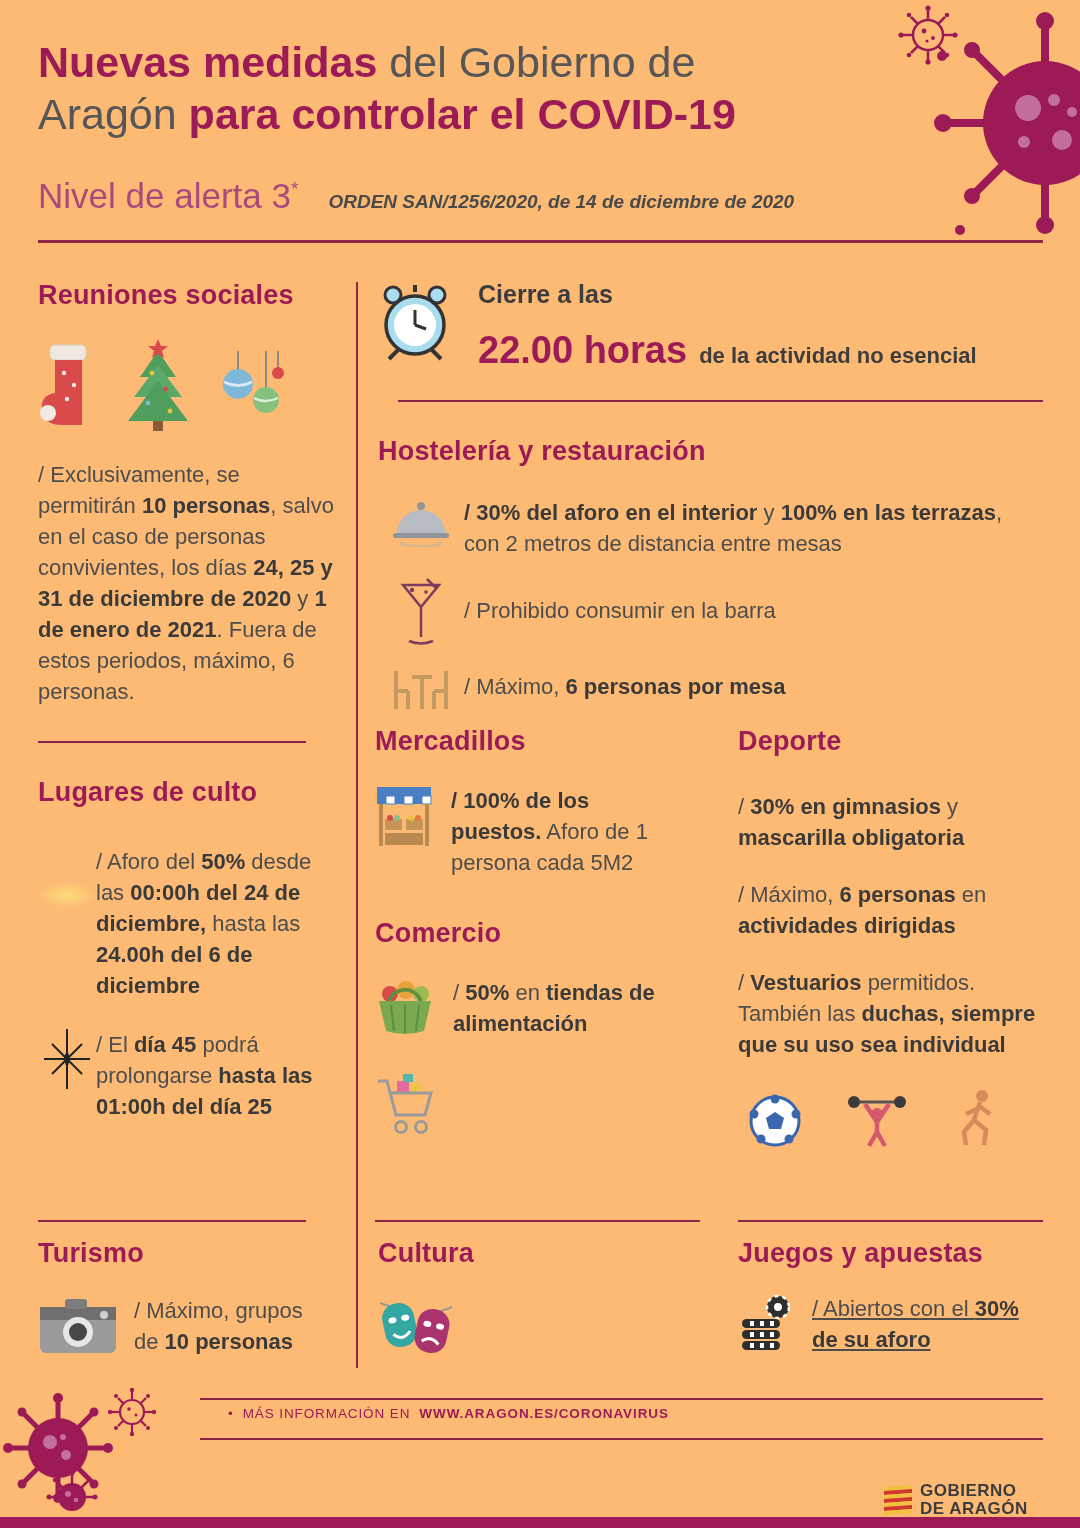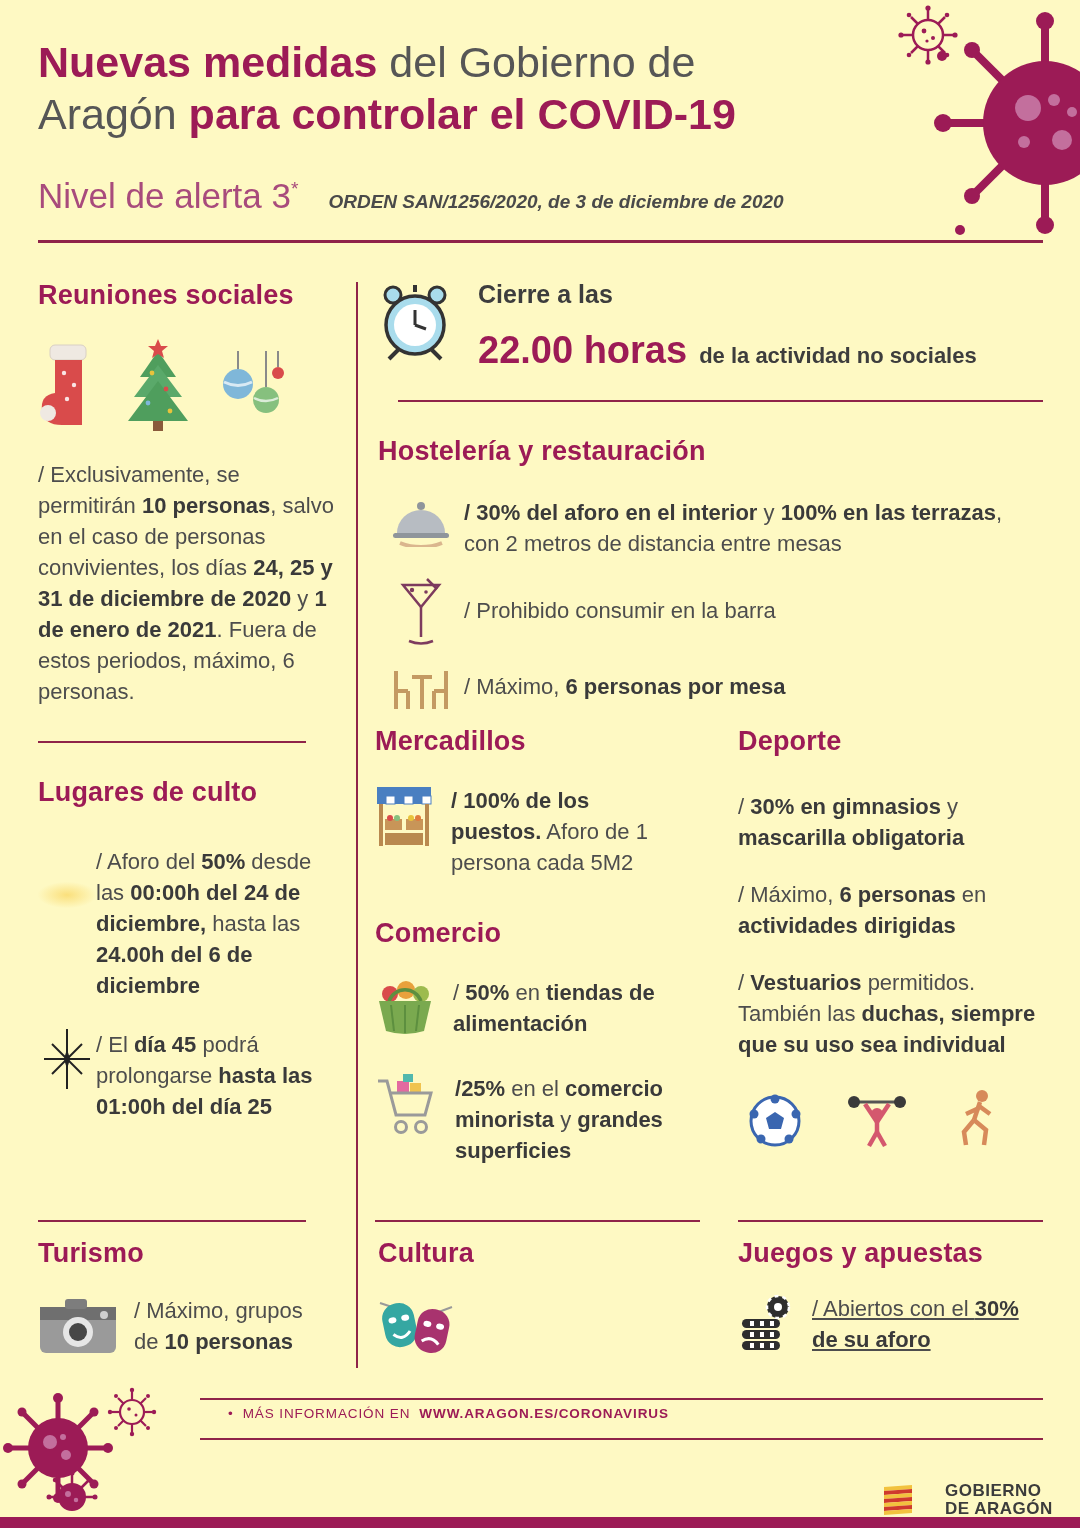--- a/index.html
+++ b/index.html
@@ -1,16 +1,16 @@
 <!DOCTYPE html>
 <html><head>
 <meta charset="utf-8">
 <style>
   html,body{margin:0;padding:0;background:#ffffff;}
-  .page{position:relative;width:1080px;height:1528px;background:#fef9c3;overflow:hidden;
+  .page{position:relative;width:1080px;height:1528px;background:#fdba74;overflow:hidden;
         font-family:"Liberation Sans",sans-serif;color:#4d4d4d;}
   .acc{color:#9c1b56;}
   .b{font-weight:700;color:#3a3a3a;}
   .rule{background:#8f2449;height:2px;position:absolute;}
   .rule-flow{background:#8f2449;height:2px;}
   .sec{position:absolute;}
   .sec-h{font-size:27px;font-weight:700;color:#9c1b56;margin:0;letter-spacing:.2px;}
   .body-t{font-size:22px;line-height:31px;color:#4d4d4d;margin:0;}
   .item{display:flex;align-items:flex-start;}
   .icon-col{flex:0 0 auto;display:flex;justify-content:center;}
@@ -32,37 +32,37 @@
   
   .col-left{position:absolute;left:38px;top:280px;width:296px;}
   .xmas-row{display:flex;gap:16px;align-items:flex-end;margin-top:24px;height:98px;}
   .glow{width:58px;height:26px;margin-top:36px;
         background:radial-gradient(ellipse at center,rgba(250,222,120,.95),rgba(250,222,120,0) 72%);}
   
   .f-text{position:absolute;left:228px;top:1406px;display:flex;gap:9px;align-items:baseline;
           font-size:13.5px;letter-spacing:.9px;color:#9c1b56;}
   .f-text .fb{font-weight:700;}
   .logo{position:absolute;left:884px;top:1482px;display:flex;gap:8px;align-items:center;}
-  .logo-txt{font-size:17px;line-height:18px;font-weight:700;color:#3c3c3c;letter-spacing:.5px;margin-left:25px;}
+  .logo-txt{font-size:17px;line-height:18px;font-weight:700;color:#3c3c3c;letter-spacing:.5px;}
   .bottom-bar{position:absolute;left:0;top:1517px;width:1080px;height:11px;background:#9c1b56;}
   .vpos{position:absolute;}
 </style>
 </head>
 <body>
 
 <div class="page">
 
   <div class="title">
     <div><span class="acc">Nuevas medidas</span><span> del Gobierno de</span></div>
     <div><span>Aragón </span><span class="acc">para controlar el COVID-19</span></div>
   </div>
 
   <div class="alert-row">
     <div class="alert"><span>Nivel de alerta 3</span><sup>*</sup></div>
-    <div class="order">ORDEN SAN/1256/2020, de 3 de diciembre de 2020</div>
+    <div class="order">ORDEN SAN/1256/2020, de 14 de diciembre de 2020</div>
   </div>
 
   <div class="rule header-rule"></div>
 
   <svg class="vpos" style="left:893px;top:2px;" width="70" height="66" viewBox="0 0 70 66">
     <g stroke="#9c1b56" stroke-width="2.5" fill="none">
       <circle cx="35" cy="33" r="15"></circle>
       <line x1="35" y1="18" x2="35" y2="8"></line>
         <line x1="35" y1="48" x2="35" y2="58"></line>
       <line x1="20" y1="33" x2="10" y2="33"></line>
@@ -208,21 +208,21 @@
       <line x1="37" y1="5" x2="37" y2="12" stroke="#333333" stroke-width="4"></line>
       <circle cx="37" cy="45" r="29" fill="#a9dcec" stroke="#333333" stroke-width="3.5"></circle>
       <circle cx="37" cy="45" r="21" fill="#ffffff"></circle>
       <line x1="37" y1="45" x2="37" y2="30" stroke="#333333" stroke-width="3"></line>
       <line x1="37" y1="45" x2="48" y2="49" stroke="#333333" stroke-width="3"></line>
     </svg>
     <div>
       <div class="closing-l1">Cierre a las</div>
       <div class="closing-row">
         <span class="closing-time">22.00 horas</span>
-        <span class="closing-rest">de la actividad no sociales</span>
+        <span class="closing-rest">de la actividad no esencial</span>
       </div>
     </div>
   </div>
   <div class="rule" style="left:398px;top:400px;width:645px;"></div>
 
   <div class="sec" style="left:378px;top:436px;width:668px;">
     <h2 class="sec-h">Hostelería y restauración</h2>
 
     <div class="item" style="margin-top:30px;">
       <div class="icon-col" style="width:86px;">
@@ -317,21 +317,20 @@
       <svg width="62" height="68" viewBox="0 0 62 68">
         <rect x="22" y="8" width="12" height="11" fill="#e36aa0"></rect>
         <rect x="35" y="10" width="11" height="9" fill="#f0c34e"></rect>
         <rect x="28" y="1" width="10" height="8" fill="#52b8ad"></rect>
         <g stroke="#9a9a9a" stroke-width="3" fill="none">
           <path d="M3 8 L12 8 L21 42 L50 42 L56 20 L16 20"></path>
         </g>
         <circle cx="26" cy="54" r="5.5" fill="none" stroke="#9a9a9a" stroke-width="3"></circle>
         <circle cx="46" cy="54" r="5.5" fill="none" stroke="#9a9a9a" stroke-width="3"></circle>
       </svg>
-      <p class="body-t" style="width:232px;"><span class="b">/</span><span class="b">25%</span><span> en el </span><span class="b">comercio minorista</span><span> y </span><span class="b">grandes superficies</span></p>
     </div>
   </div>
 
   <div class="sec" style="left:738px;top:726px;width:308px;">
     <h2 class="sec-h">Deporte</h2>
     <p class="body-t" style="margin-top:34px;"><span>/ </span><span class="b">30% en gimnasios</span><span> y </span><span class="b">mascarilla obligatoria</span></p>
     <p class="body-t" style="margin-top:26px;"><span>/ Máximo, </span><span class="b">6 personas</span><span> en </span><span class="b">actividades dirigidas</span></p>
     <p class="body-t" style="margin-top:26px;"><span>/ </span><span class="b">Vestuarios</span><span> permitidos. También las </span><span class="b">duchas, siempre que su uso sea individual</span></p>
     <div style="display:flex;gap:44px;margin-top:28px;align-items:flex-end;justify-content:flex-start;padding-left:10px;">
       <svg width="54" height="54" viewBox="0 0 54 54">

